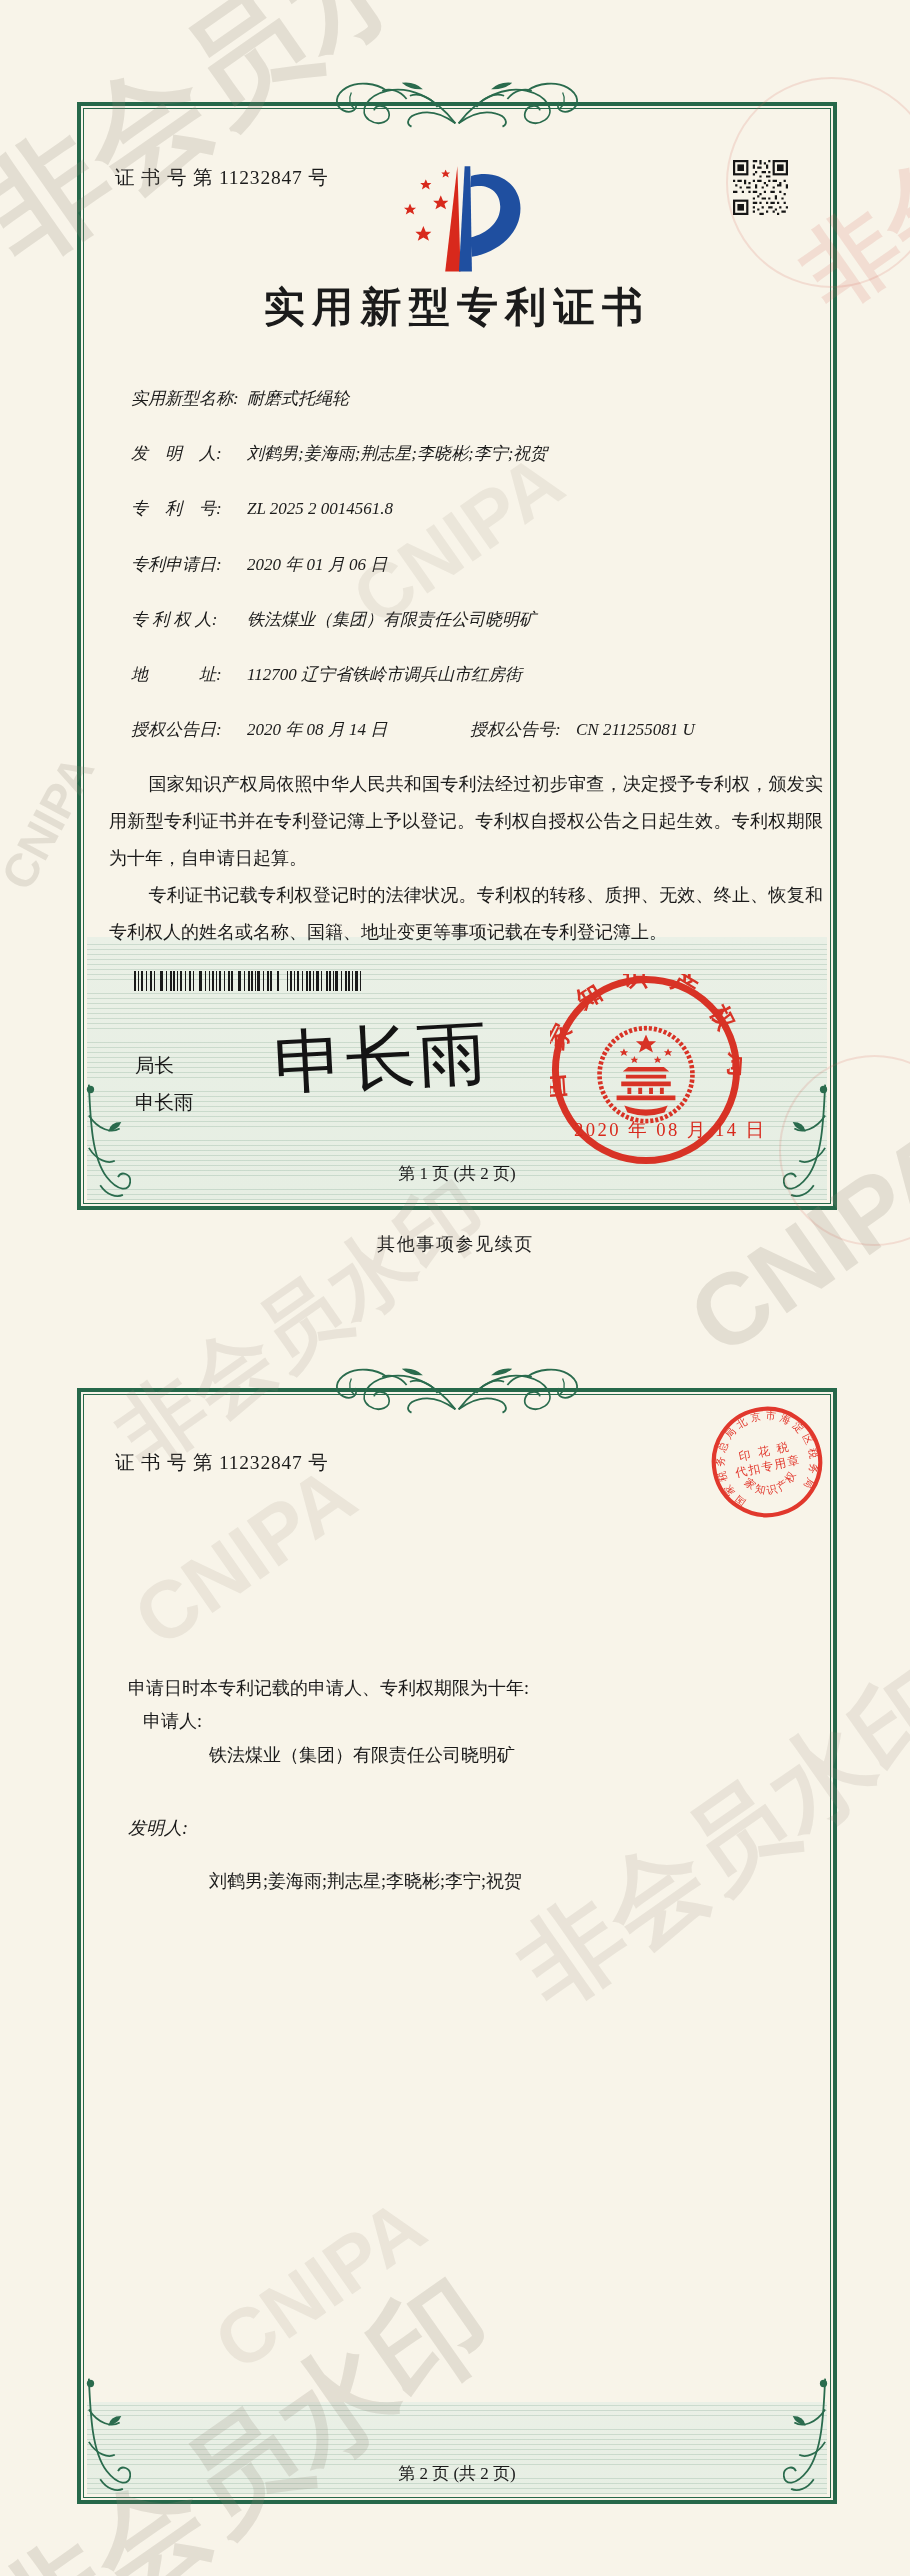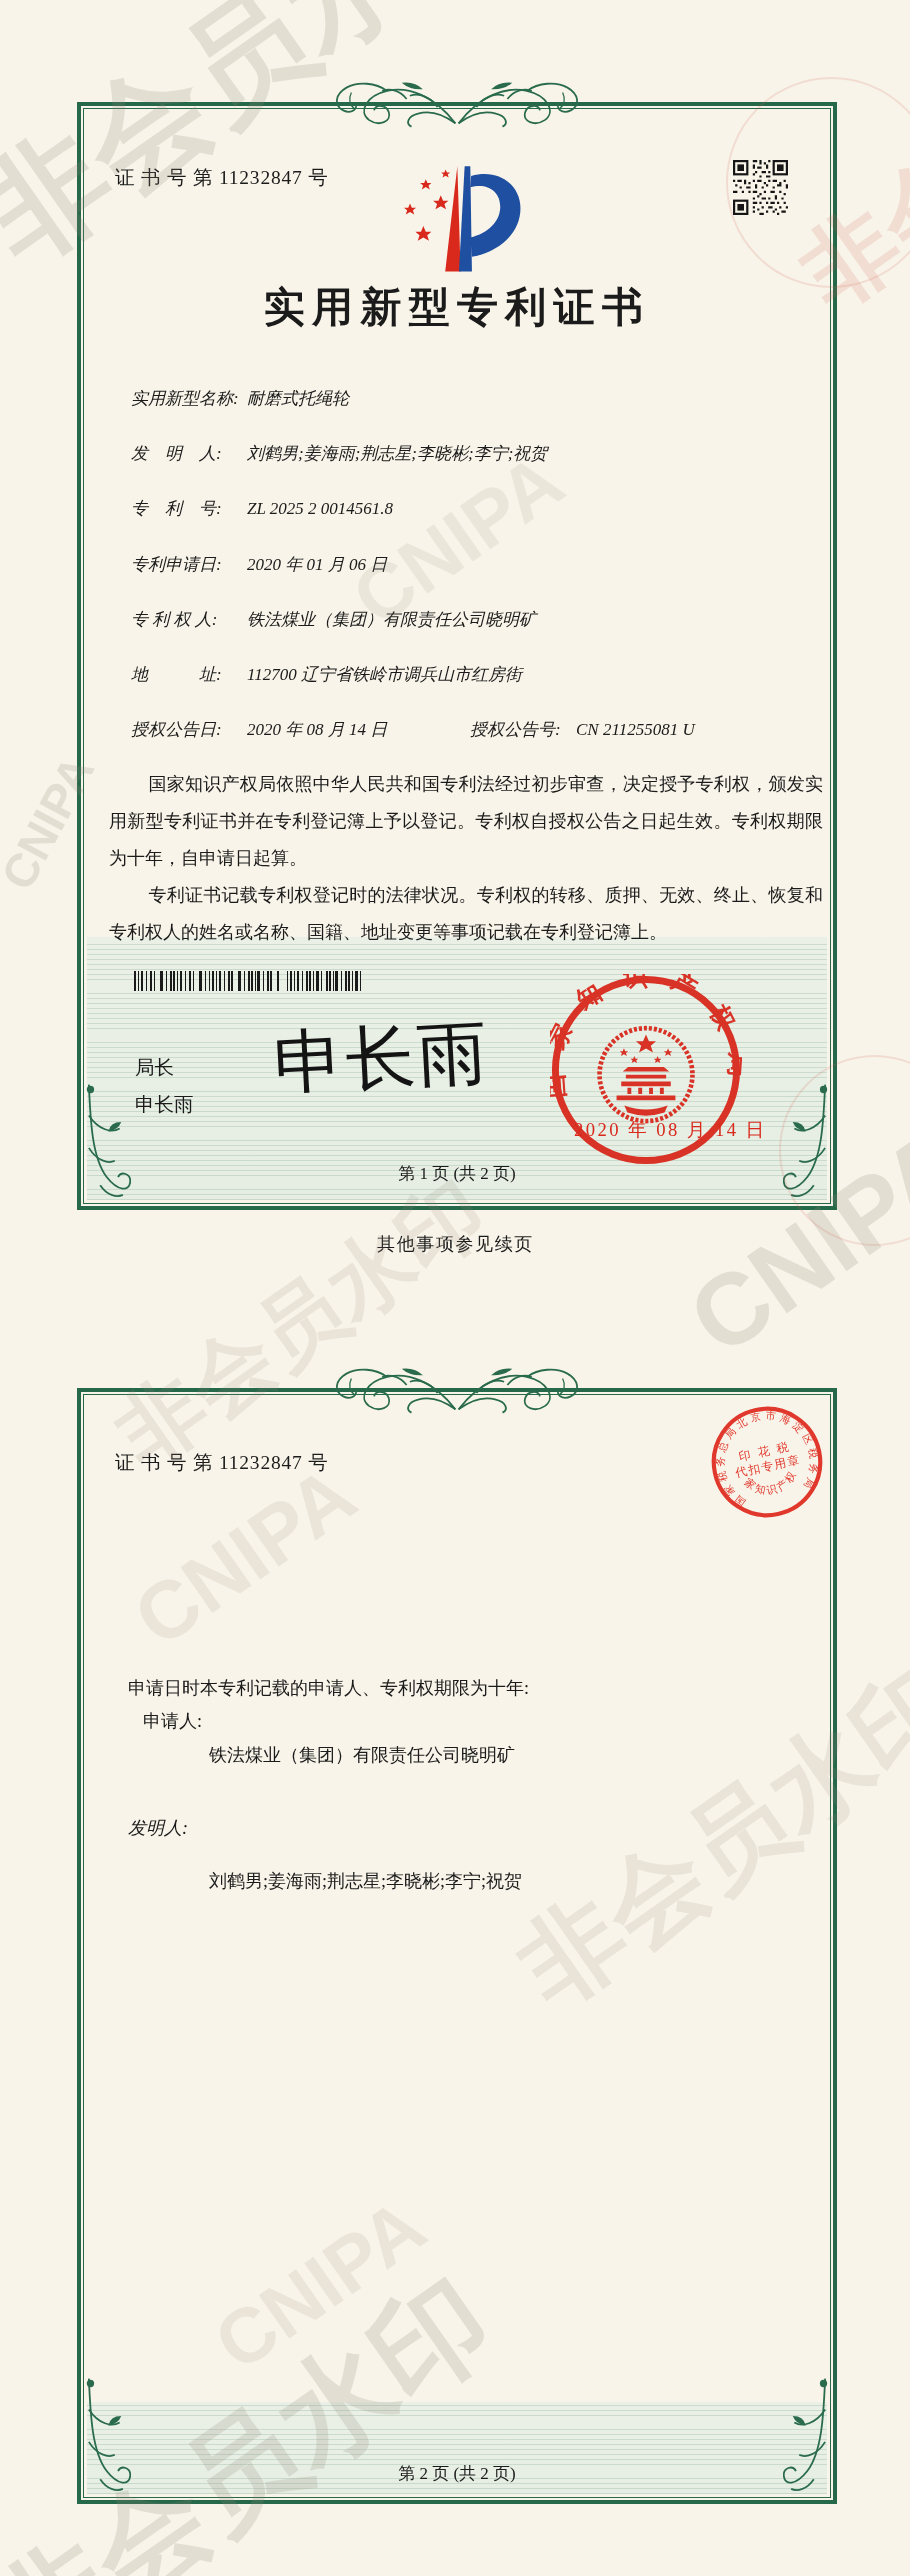--- a/index.html
+++ b/index.html
@@ -23,21 +23,21 @@
   .doc-title{left:0;width:100%;text-align:center;font-size:41px;font-weight:bold;letter-spacing:7.3px;z-index:4;}
   .fields{left:50px;top:281px;right:24px;height:390px;z-index:4;font-style:italic;}
   .frow{position:absolute;left:0;font-size:17px;white-space:nowrap;}
   .flabel{display:inline-block;min-width:116px;}
   .pair2{position:absolute;left:339px;top:0;}
   .paras{left:28px;top:660px;width:714px;font-size:18px;line-height:37px;text-align:justify;z-index:4;}
   .paras p{margin:0;text-indent:2.2em;}
   .barcode{left:53px;top:865px;width:231px;height:19.5px;z-index:4;
      background:repeating-linear-gradient(90deg,#1a1a1a 0 1.6px,transparent 1.6px 4px,#1a1a1a 4px 4.9px,transparent 4.9px 6.5px,
      #1a1a1a 6.5px 9px,transparent 9px 12px,#1a1a1a 12px 13px,transparent 13px 16px,#1a1a1a 16px 18px,transparent 18px 19.5px);}
-  .commissioner{left:54px;top:943px;font-size:19.5px;line-height:37px;font-family:Liberation Sans, sans-serif;z-index:4;}
+  .commissioner{left:54px;top:943px;font-size:19.5px;line-height:37px;font-family:Liberation Mono, monospace;z-index:4;}
   .signature{left:193px;top:906px;font-size:70px;letter-spacing:1.6px;transform:rotate(-3deg);color:#141414;z-index:5;}
   .sealwrap{left:469px;top:868px;width:192px;height:192px;z-index:6;opacity:.95;}
   .sealdate{left:493px;top:1011px;font-size:18.7px;letter-spacing:2.4px;color:#d8291c;z-index:7;white-space:nowrap;}
   .pageno{left:0;width:100%;text-align:center;font-size:17px;z-index:4;}
   .pageno1{bottom:21px;} .pageno2{bottom:14.6px;}
   .contnote{left:0;top:1232px;width:911px;text-align:center;font-size:18px;letter-spacing:1.6px;z-index:4;}
   .logo{left:292px;top:57px;width:159px;height:123px;z-index:4;}
   .qr{left:652px;top:54px;width:55px;height:55px;z-index:4;}
   .dragon{left:50%;top:-25px;transform:translateX(-50%);width:260px;height:49px;z-index:3;}
   .flourish{bottom:3.2px;width:47px;height:120px;z-index:3;}

